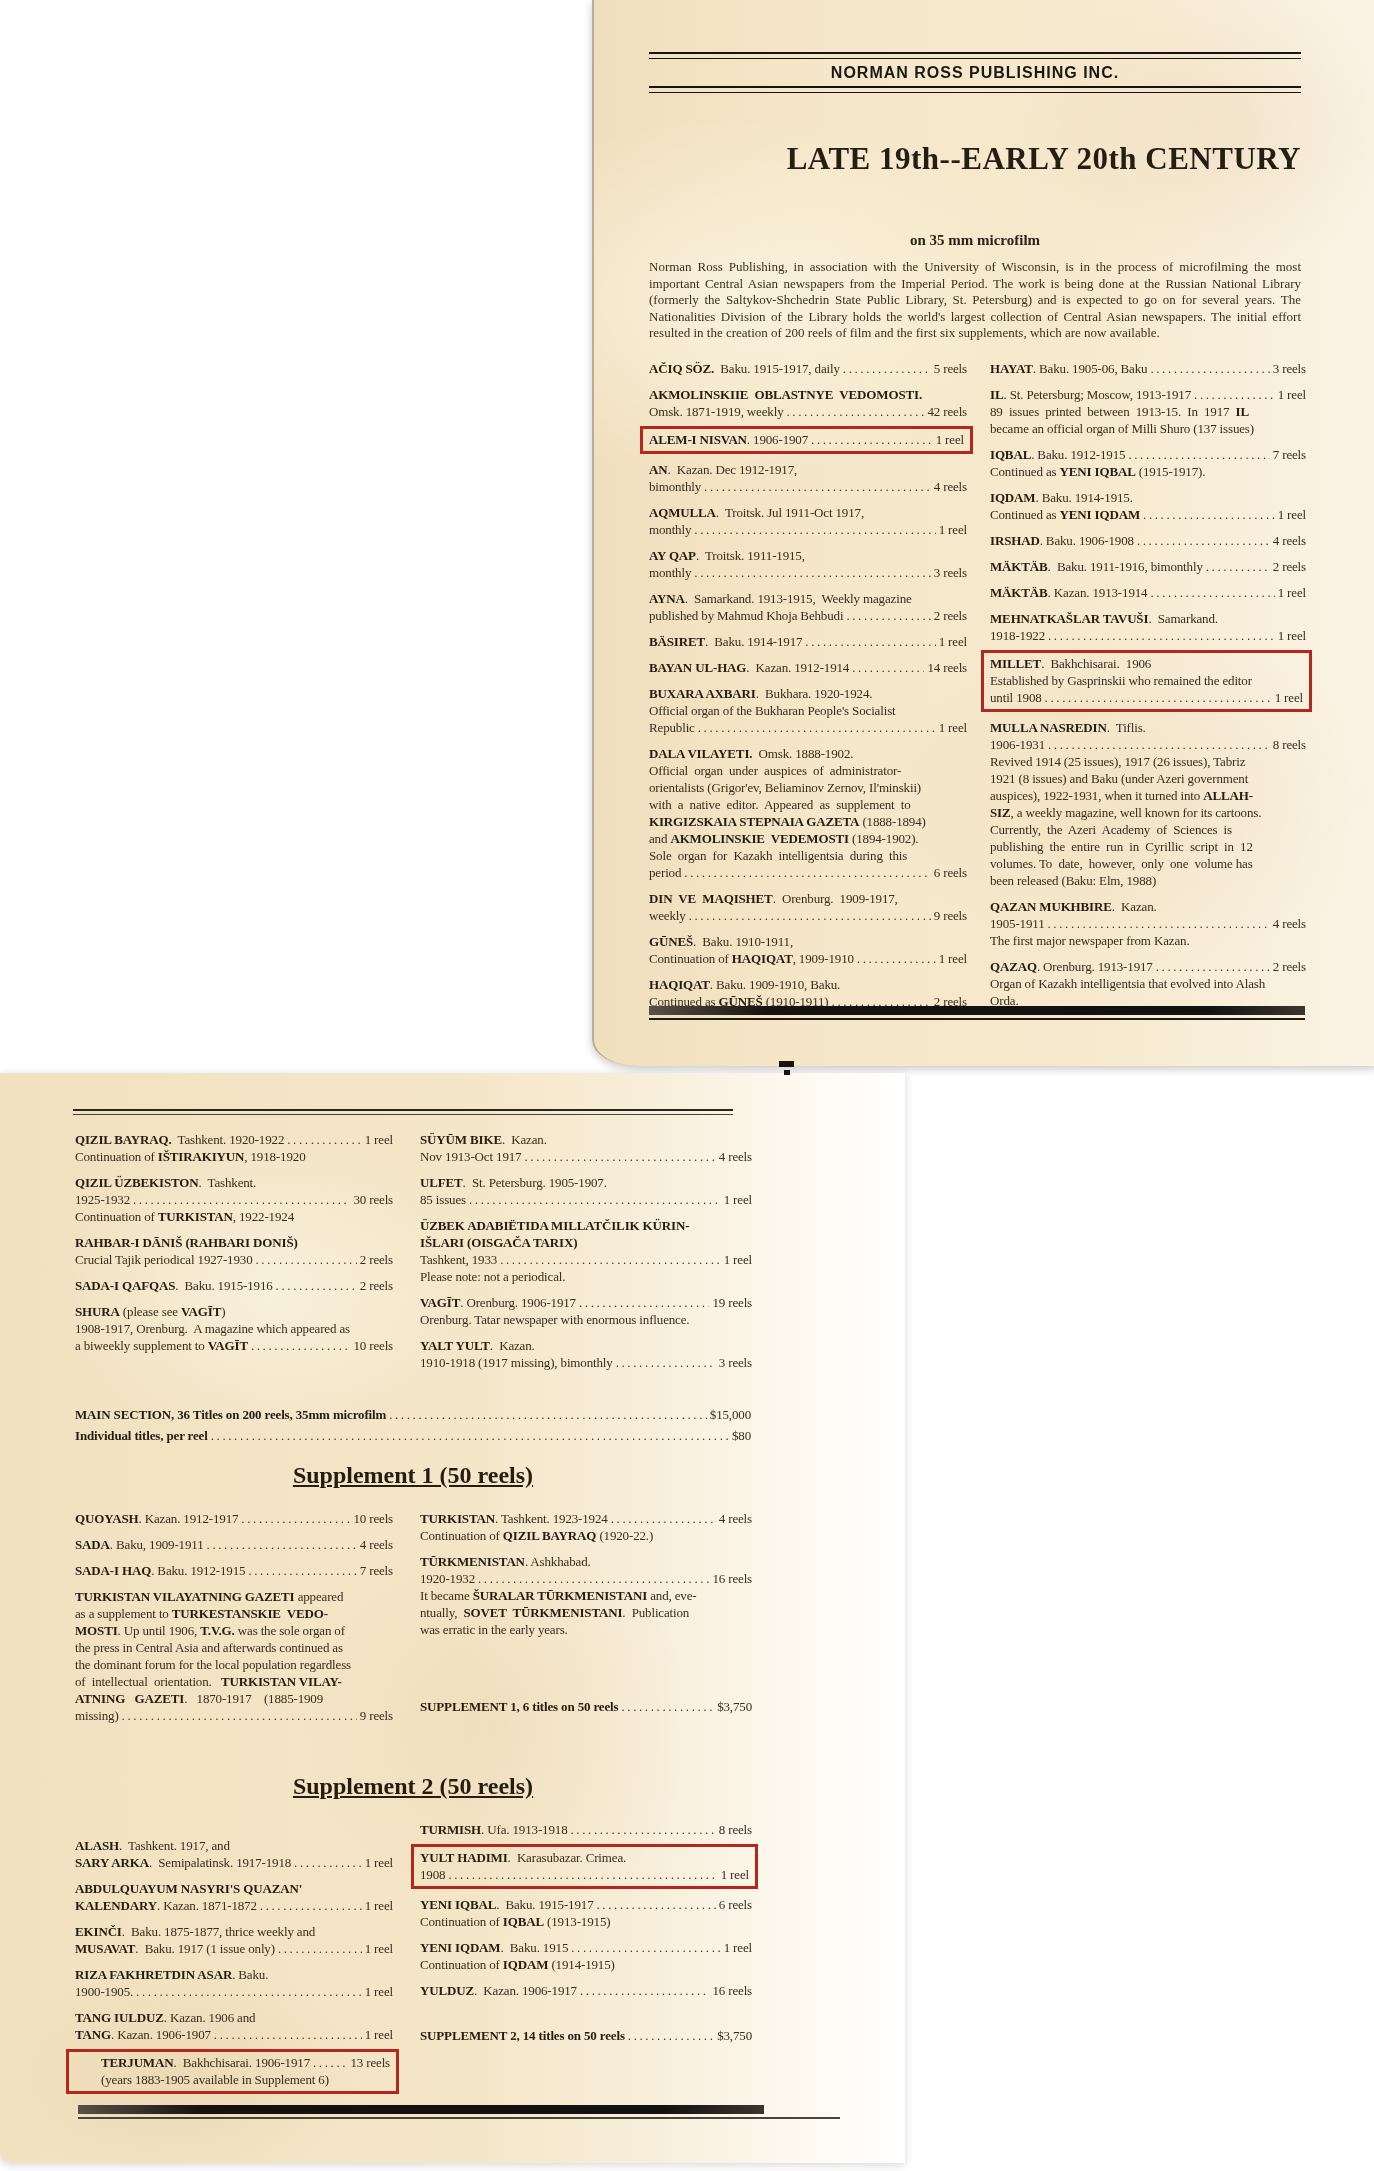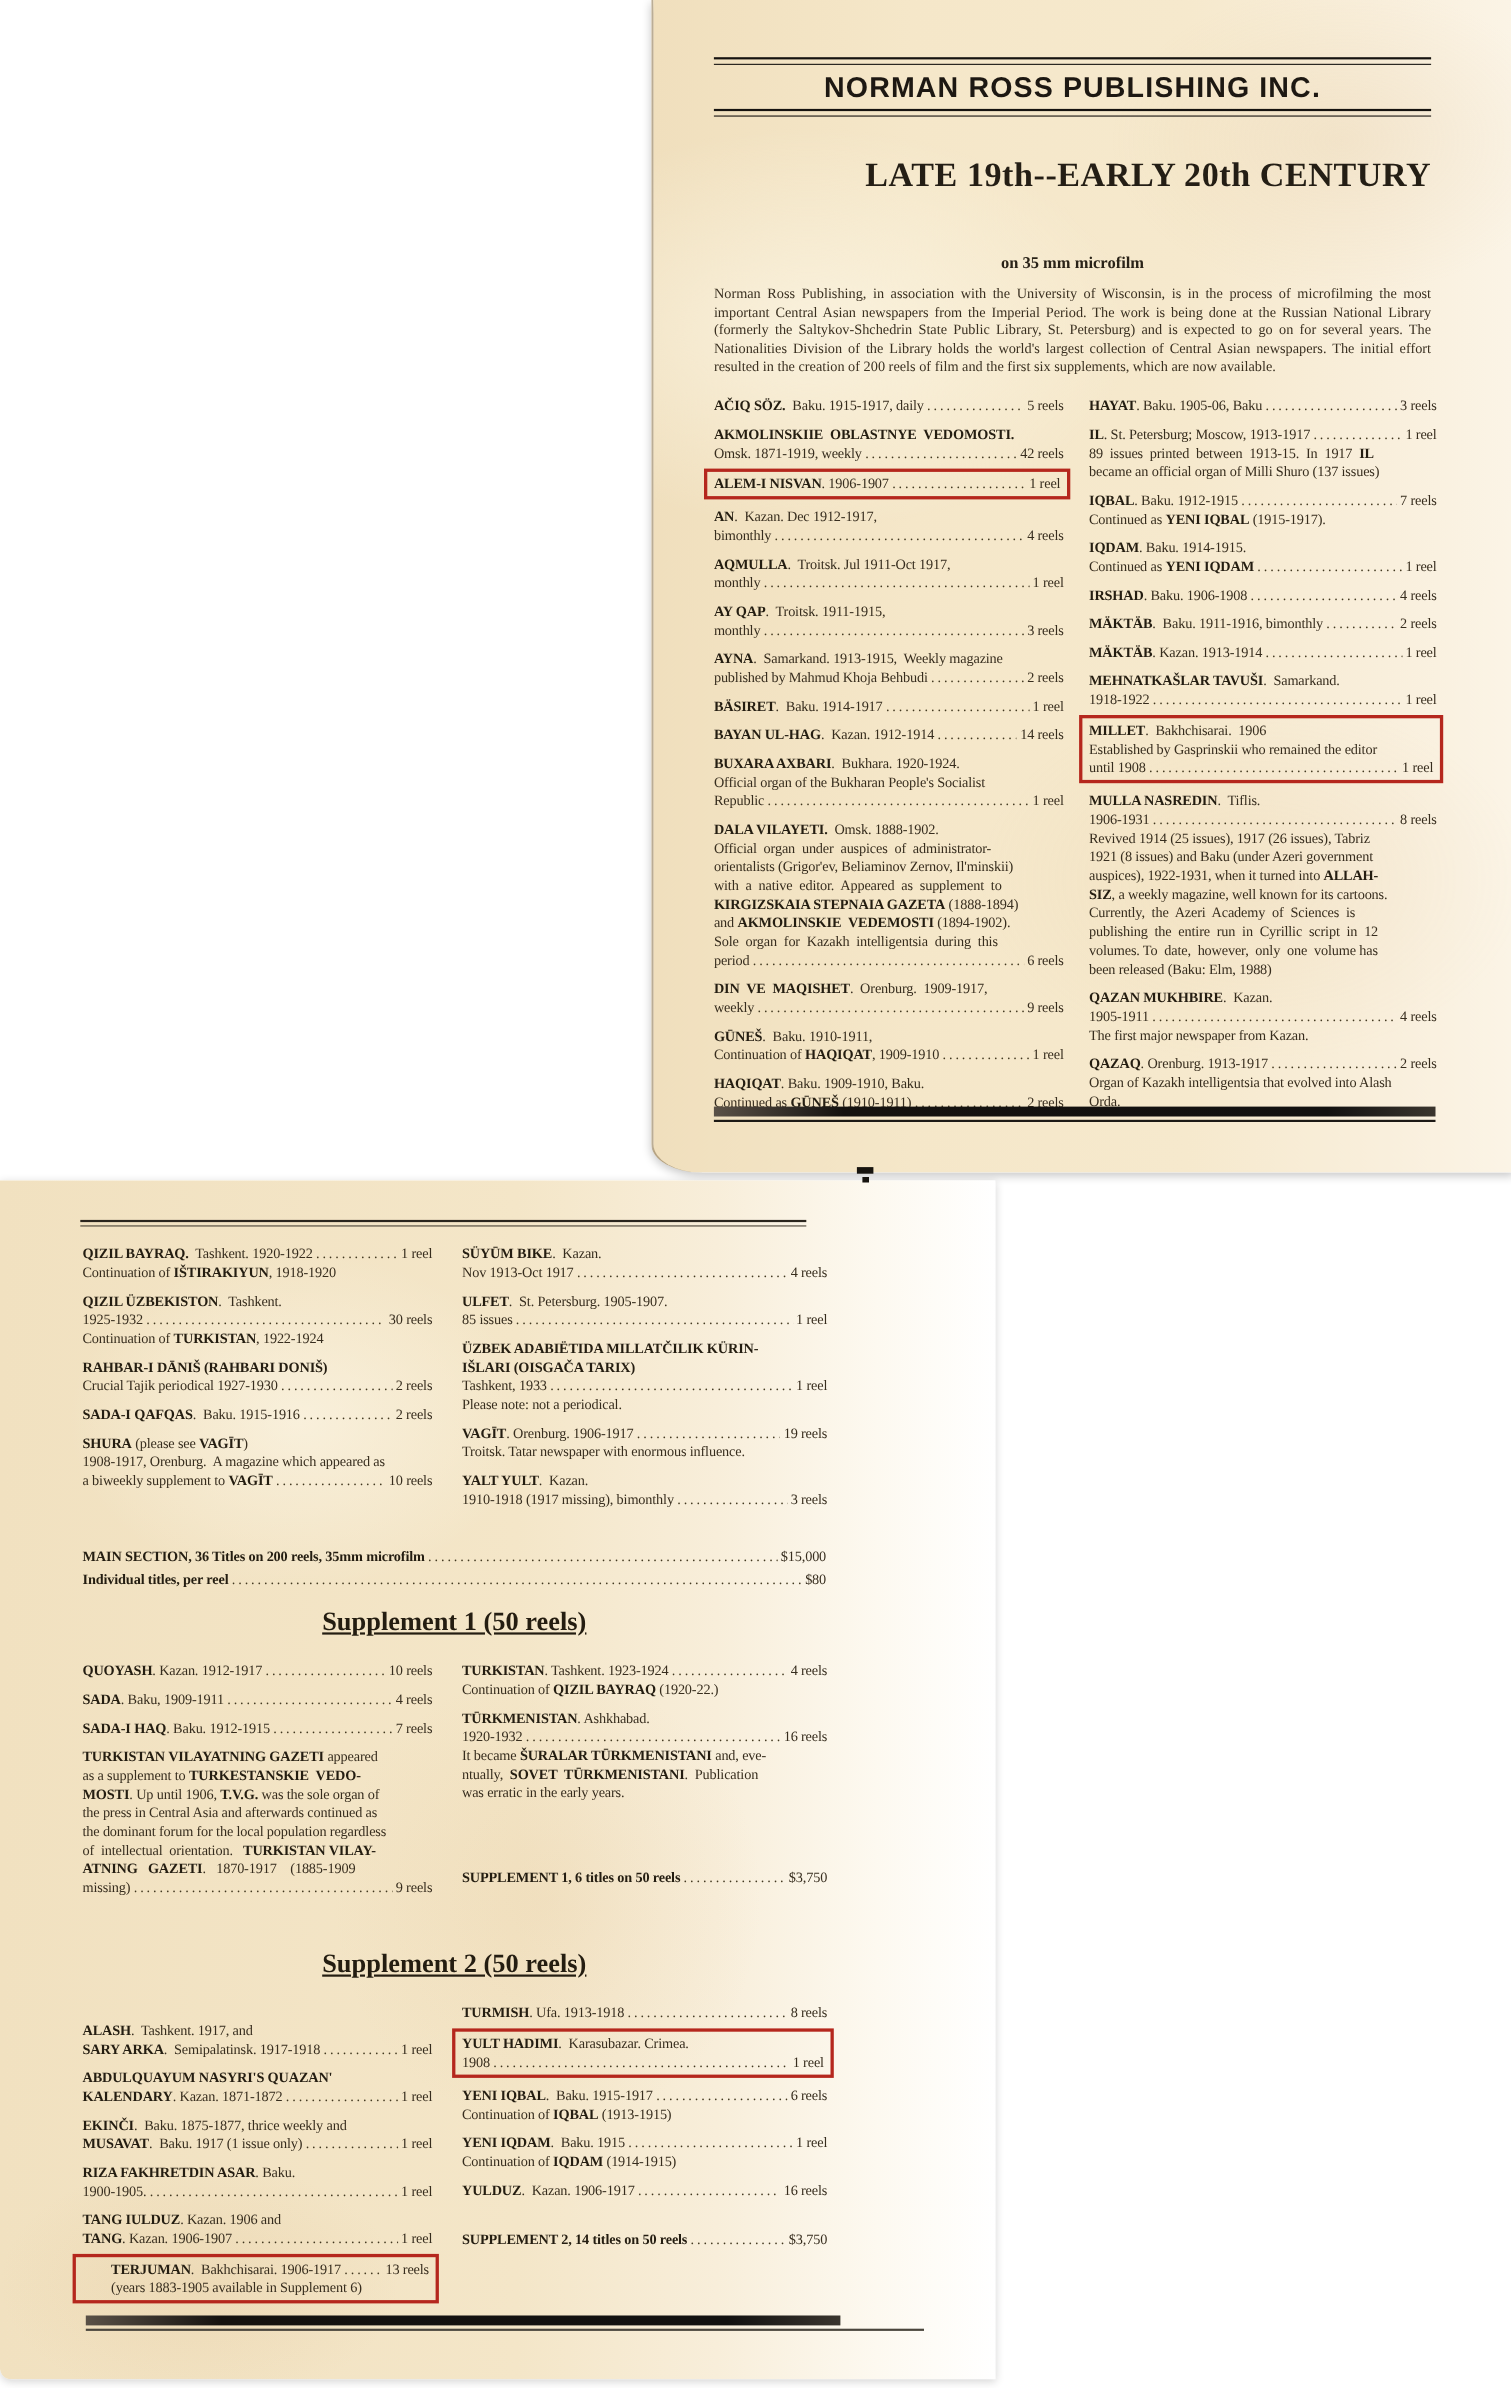--- a/index.html
+++ b/index.html
@@ -40,21 +40,21 @@
   .line span{white-space:pre;flex-shrink:0;}
   .line .b{font-weight:700;color:#241d11;}
   .line .dots{flex:1 1 auto;min-width:6px;flex-shrink:1;overflow:hidden;
               white-space:nowrap;letter-spacing:2.6px;margin:0 3px;color:#41371f;}
   .line .reels{white-space:pre;}
 
   
   .dbl-rule{height:4px;border-top:2px solid #161310;border-bottom:1px solid #161310;}
   #banner{left:55px;top:52px;width:652px;}
   #publisher{text-align:center;font-family:"Liberation Sans",sans-serif;font-weight:700;
-             font-size:26px;letter-spacing:1px;color:#1d1812;padding:5px 0 4px 0;}
+             font-size:16px;letter-spacing:1px;color:#1d1812;padding:5px 0 4px 0;}
   #main-title{left:55px;top:138px;width:652px;text-align:right;font-weight:700;
               font-size:31px;line-height:42px;letter-spacing:.5px;color:#241e15;}
   #subtitle{left:55px;top:232px;width:652px;text-align:center;font-weight:700;
             font-size:15px;color:#2a2318;}
   #intro{left:55px;top:259px;width:652px;font-size:13px;line-height:16.6px;
          text-align:justify;color:#3a3021;}
   #tcol-l{left:55px;top:360px;width:318px;}
   #tcol-r{left:396px;top:360px;width:316px;}
   #top-bottom-bar{left:55px;top:1006px;width:656px;}
   .bar-thick{height:9px;background:linear-gradient(90deg,#5a5147 0%,#15120f 18%,#121110 85%,#3a352e 100%);}
@@ -557,21 +557,21 @@
           </div>
         </div>
         <div class="entry">
           <div class="line">
             <span class="b">VAGĪT</span>
             <span>. Orenburg. 1906-1917</span>
             <span class="dots">......................................................................................................................................................</span>
             <span class="reels">19 reels</span>
           </div>
           <div class="line">
-            <span>Troitsk. Tatar newspaper with enormous influence.</span>
+            <span>Orenburg. Tatar newspaper with enormous influence.</span>
           </div>
         </div>
         <div class="entry">
           <div class="line">
             <span class="b">YALT YULT</span>
             <span>.  Kazan.</span>
           </div>
           <div class="line">
             <span>1910-1918 (1917 missing), bimonthly</span>
             <span class="dots">......................................................................................................................................................</span>

